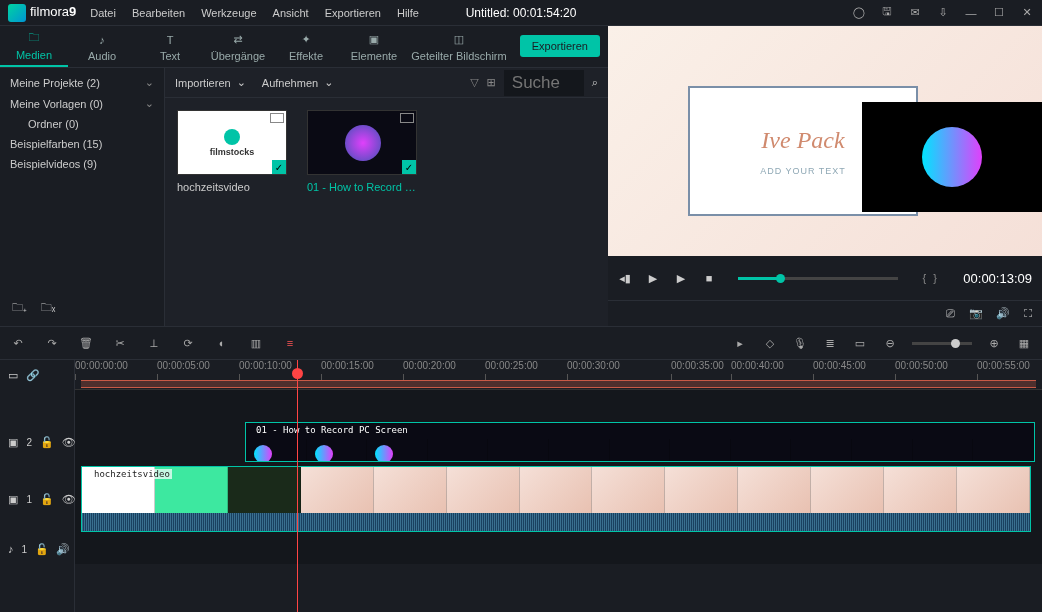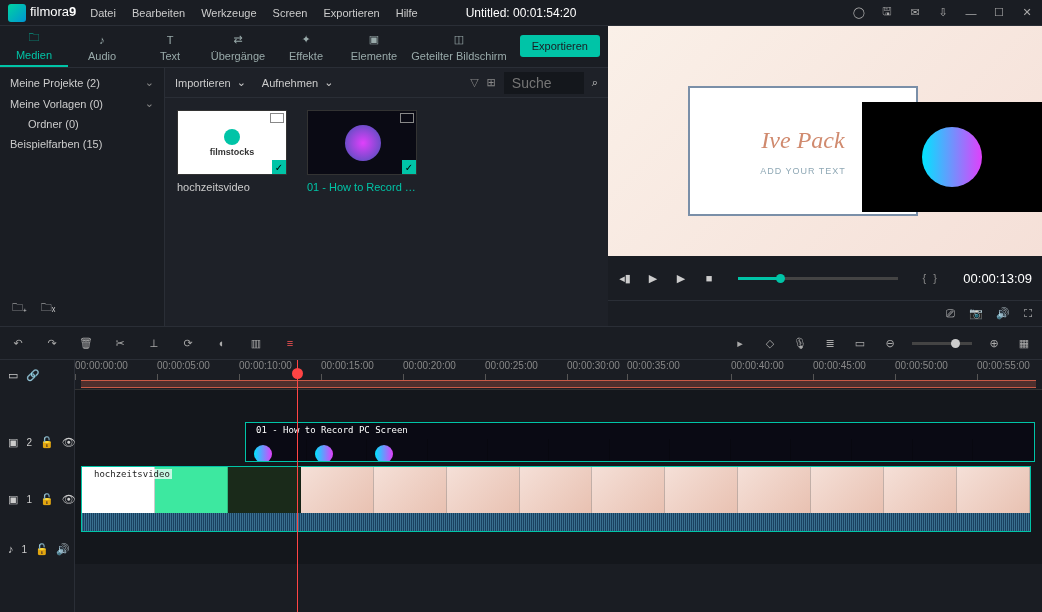--- a/index.html
+++ b/index.html
@@ -29,21 +29,21 @@
 .side-item.indent { padding-left: 28px; }
 .side-item a { color: #00c4a7; text-decoration: underline; }
 .chev { color: #888; }
 .sidebar-footer { position: absolute; bottom: 0; left: 0; width: 165px; display: flex; gap: 14px; padding: 8px 12px; }
 
 .content { flex: 1; background: #1e2128; display: flex; flex-direction: column; }
 .content-toolbar { height: 30px; display: flex; align-items: center; padding: 0 10px; gap: 16px; border-bottom: 1px solid #2a2e36; }
 .dd { display: flex; align-items: center; gap: 6px; cursor: pointer; }
 .search-wrap { margin-left: auto; display: flex; align-items: center; gap: 8px; }
 .filter-icon, .grid-icon { cursor: pointer; color: #888; }
-.search-input { background: #14171c; border: none; color: #ccc; padding: 3px 8px; width: 80px; font-size: 14px; outline: none; }
+.search-input { background: #14171c; border: none; color: #ccc; padding: 3px 8px; width: 80px; font-size: 17px; outline: none; }
 .thumbs { display: flex; gap: 20px; padding: 12px; }
 .thumb { width: 110px; }
 .thumb-img { width: 110px; height: 65px; background: #fff; position: relative; border: 1px solid #333; }
 .thumb-img.dark { background: #0a0a14; }
 .thumb-check { position: absolute; bottom: 0; right: 0; width: 14px; height: 14px; background: #00c4a7; display: flex; align-items: center; justify-content: center; color: #000; font-size: 10px; }
 .thumb-badge { position: absolute; top: 2px; right: 2px; width: 14px; height: 10px; border: 1px solid #888; }
 .thumb-label { margin-top: 6px; font-size: 11px; color: #ccc; white-space: nowrap; overflow: hidden; text-overflow: ellipsis; }
 .thumb-label.active { color: #00c4a7; }
 .filmstocks { width: 100%; height: 100%; display: flex; align-items: center; justify-content: center; flex-direction: column; gap: 2px; }
 .fs-icon { width: 16px; height: 16px; background: #00c4a7; border-radius: 50%; }
@@ -114,21 +114,21 @@
 
 <div class="menubar">
   <div class="logo">
     <div class="logo-icon"></div>
     <span class="logo-text"><span>filmora</span><b>9</b></span>
   </div>
   <div class="menu-items">
     <span class="menu-item">Datei</span>
     <span class="menu-item">Bearbeiten</span>
     <span class="menu-item">Werkzeuge</span>
-    <span class="menu-item">Screen</span>
+    <span class="menu-item">Ansicht</span>
     <span class="menu-item">Exportieren</span>
     <span class="menu-item">Hilfe</span>
   </div>
   <div class="title-center">Untitled:  00:01:54:20</div>
   <div class="menubar-right">
     <span class="wctrl">◯</span>
     <span class="wctrl">🖫</span>
     <span class="wctrl">✉</span>
     <span class="wctrl">⇩</span>
     <span class="wctrl">—</span>
@@ -179,20 +179,23 @@
         </div>
         <div class="side-item">
           <span>Meine Vorlagen (0)</span>
           <span class="chev">⌄</span>
         </div>
         <div class="side-item indent">
           <span>Ordner (0)</span>
         </div>
         <div class="side-item">
           <span>Beispielfarben (15)</span>
+        </div>
+        <div class="side-item">
+          <span>Beispielvideos (9)</span>
         </div>
         <div class="sidebar-footer">
           <span>🗀₊</span>
           <span>🗀ₓ</span>
         </div>
       </div>
 
       <div class="content">
         <div class="content-toolbar">
           <div class="dd">
@@ -321,21 +324,21 @@
   <div class="tracks">
     <div class="ruler" id="ruler">
       <div class="range-bar"></div>
     <div class="tick" style="left: 0px;">00:00:00:00</div>
         <div class="tick" style="left: 82px;">00:00:05:00</div>
         <div class="tick" style="left: 164px;">00:00:10:00</div>
         <div class="tick" style="left: 246px;">00:00:15:00</div>
         <div class="tick" style="left: 328px;">00:00:20:00</div>
         <div class="tick" style="left: 410px;">00:00:25:00</div>
         <div class="tick" style="left: 492px;">00:00:30:00</div>
-        <div class="tick" style="left: 552px;">00:00:35:00</div>
+        <div class="tick" style="left: 596px;">00:00:35:00</div>
         <div class="tick" style="left: 656px;">00:00:40:00</div>
         <div class="tick" style="left: 738px;">00:00:45:00</div>
         <div class="tick" style="left: 820px;">00:00:50:00</div>
         <div class="tick" style="left: 902px;">00:00:55:00</div>
       </div>
     <div class="playhead"></div>
     <div class="track-gap"></div>
     <div class="track-v2">
       <div class="clip clip-v2">
         <div class="clip-v2-label">01 - How to Record PC Screen</div>

